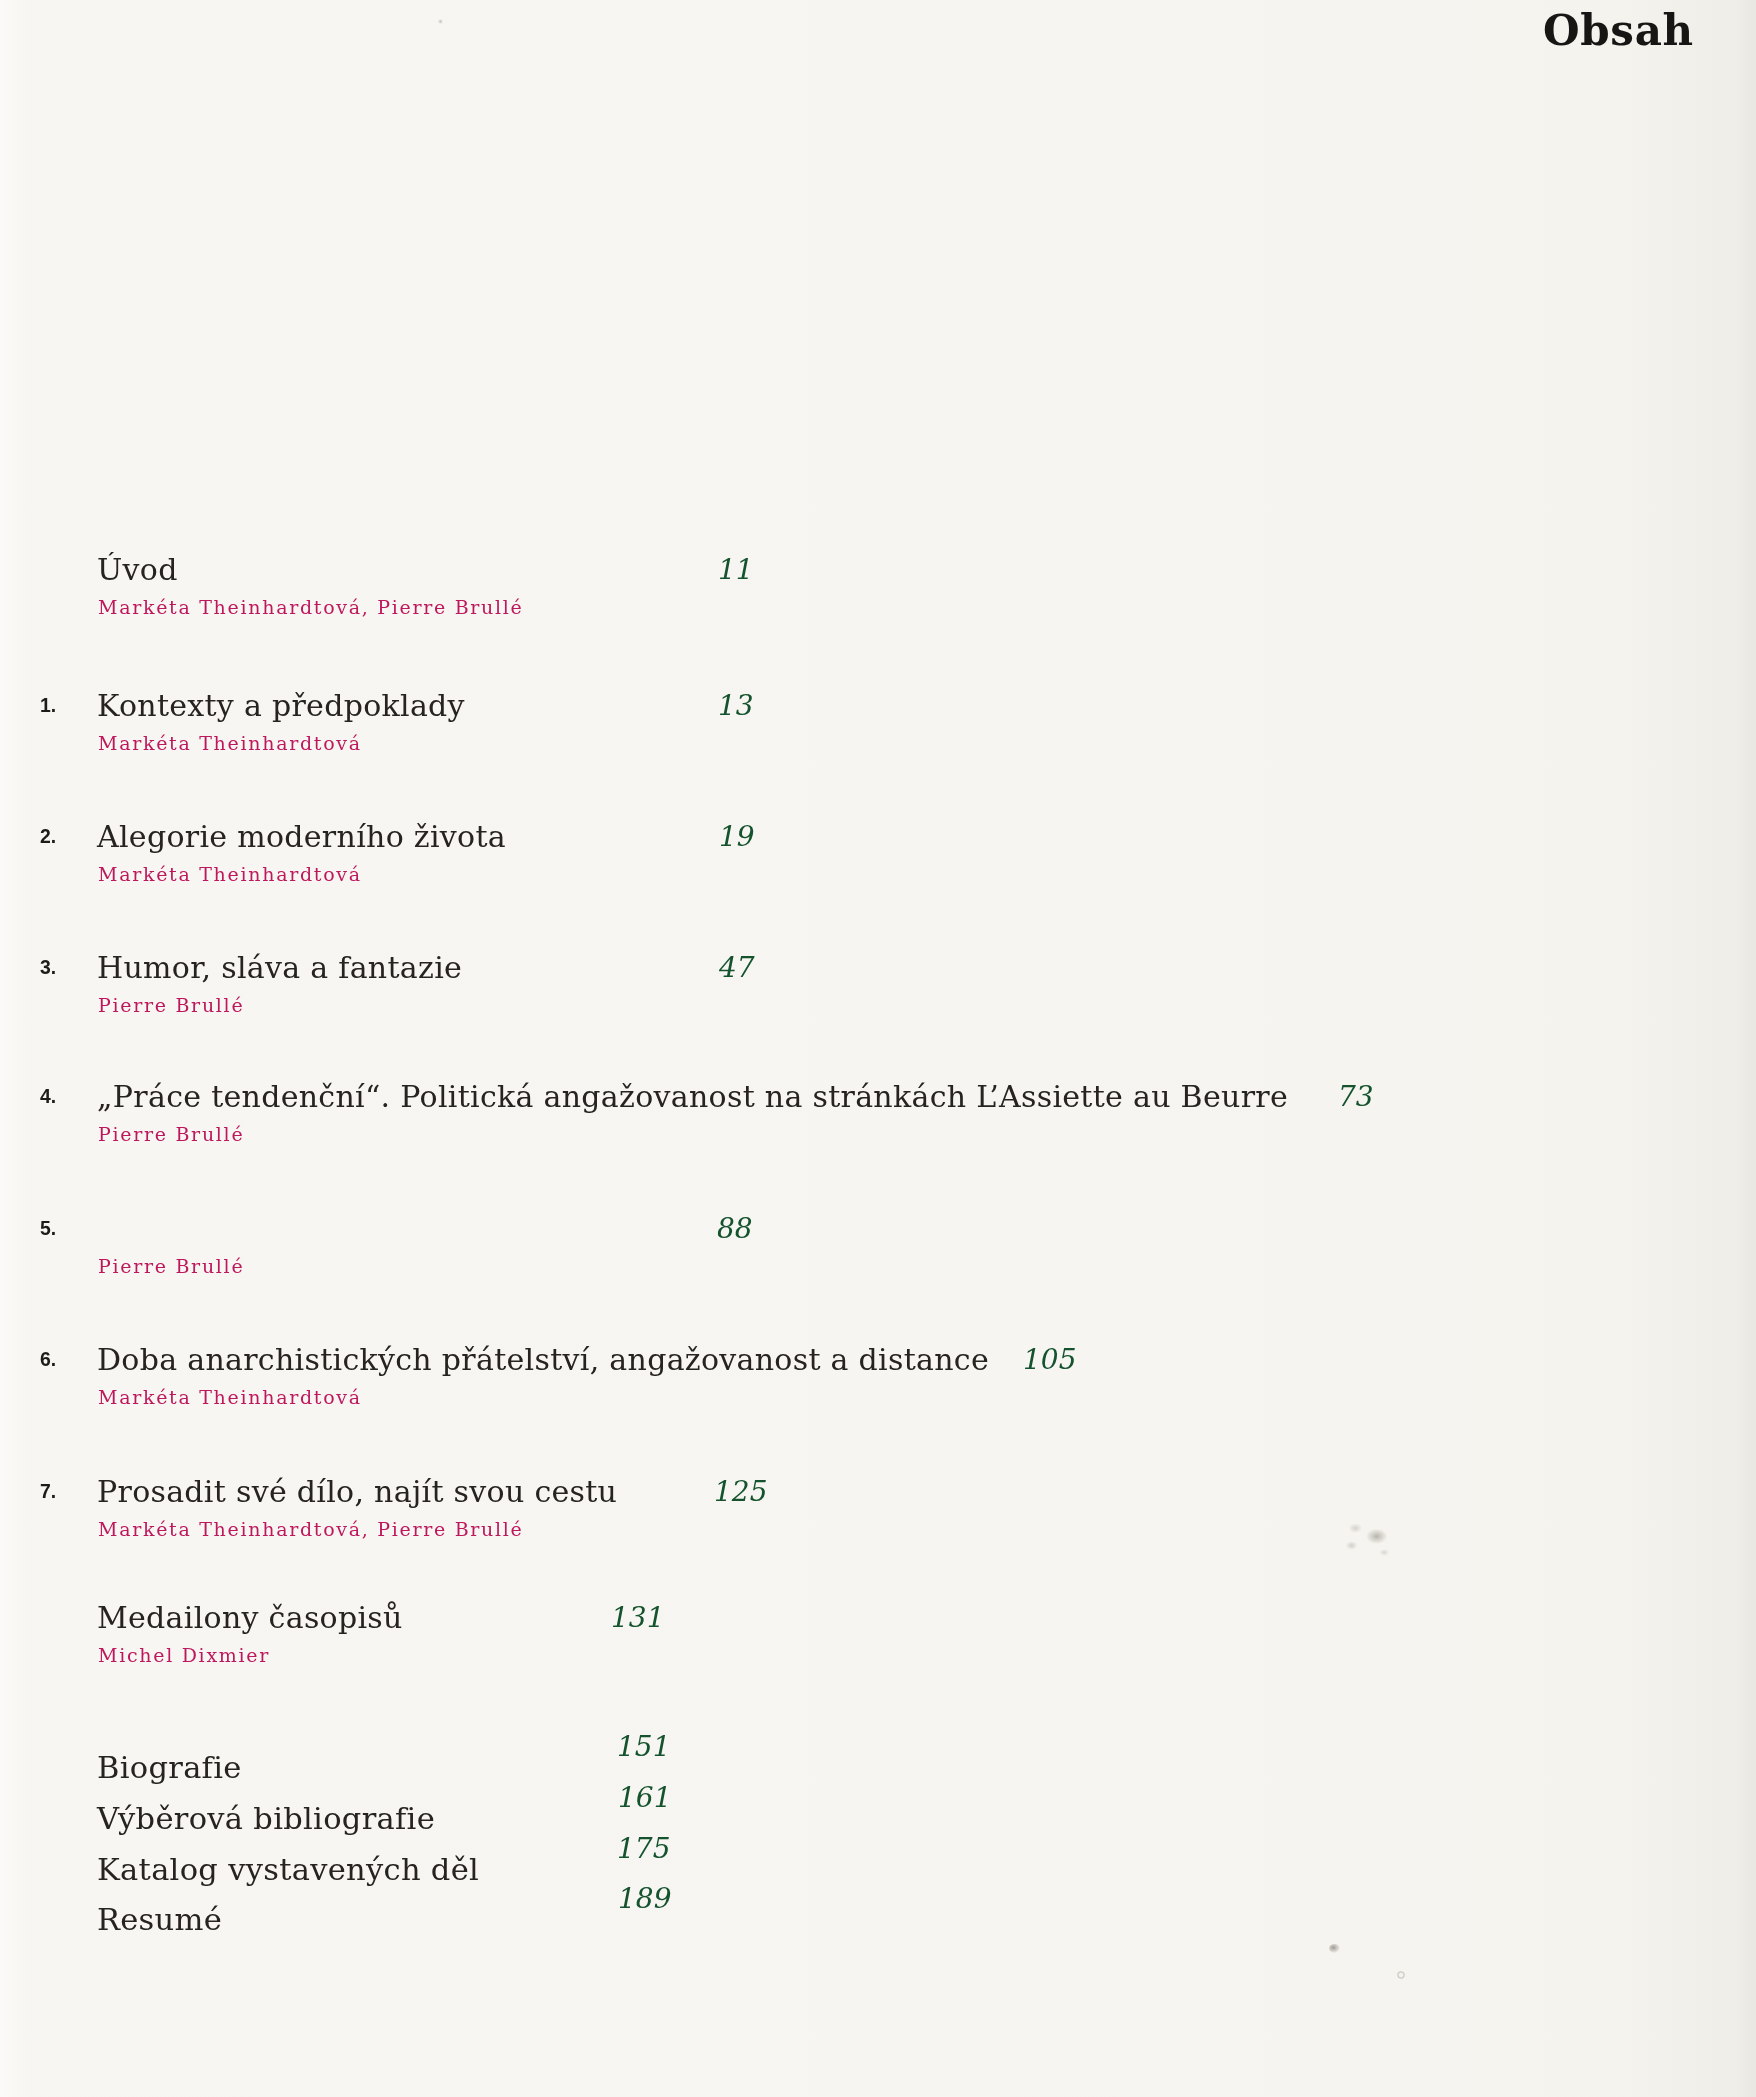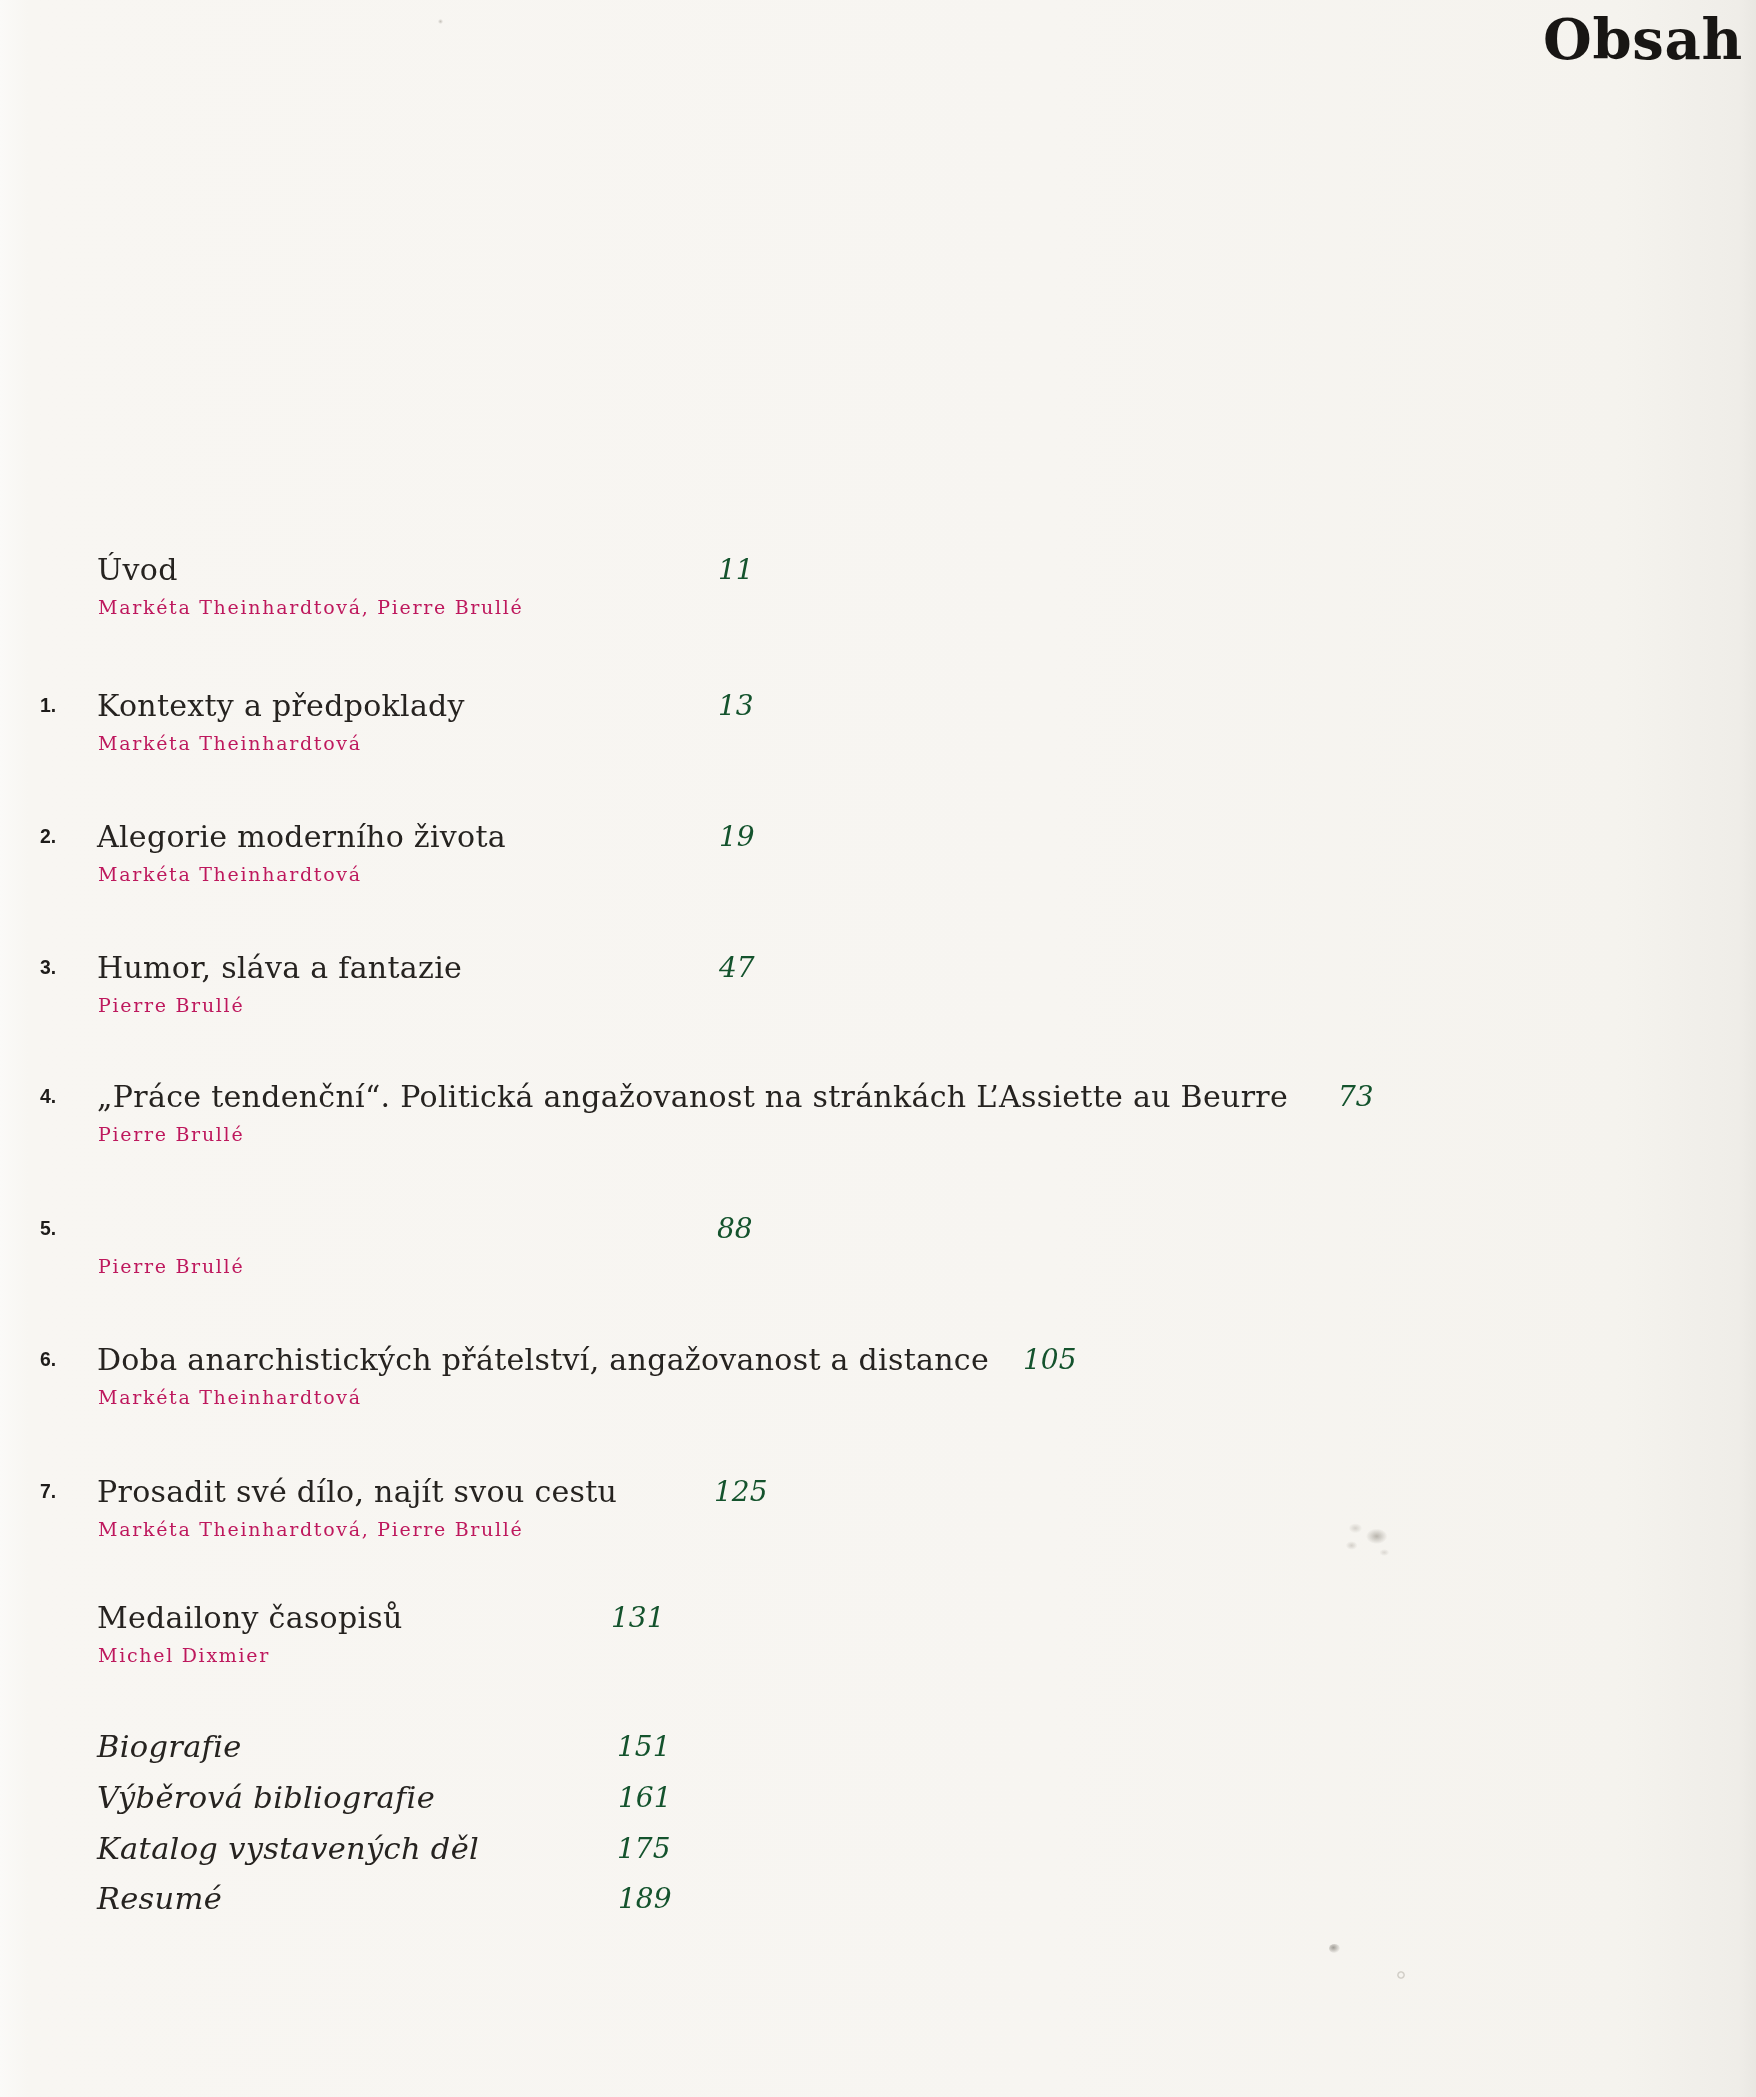--- a/index.html
+++ b/index.html
@@ -16,21 +16,21 @@
       #f7f5f1;
     font-family: "DejaVu Serif", "Liberation Serif", serif;
     color: #2a2724;
   }
 
   
   .page-title {
     position: absolute;
     left: 1543px;
     top: 5.5px;
-    font-size: 56px;
+    font-size: 42px;
     font-weight: bold;
     letter-spacing: 0.7px;
     color: #181614;
   }
 
   
   .row {
     position: absolute;
     left: 0;
     width: 100%;
@@ -67,22 +67,22 @@
   .page-num {
     position: absolute;
     top: 0.7px;
     font-size: 28px;
     font-style: italic;
     color: #14532d;
   }
 
   
   .back .title {
-    font-style: italic;
     font-size: 30.5px;
+    margin-top: 21px;
   }
 
   
   .smudge {
     position: absolute;
     left: 1325px;
     top: 1512px;
     width: 76px;
     height: 54px;
     background:

